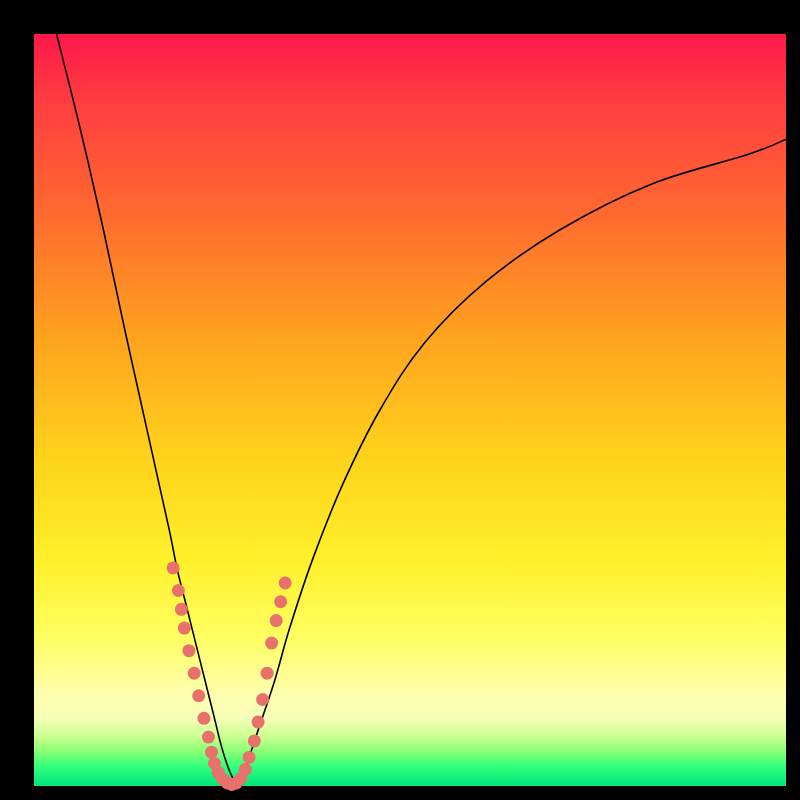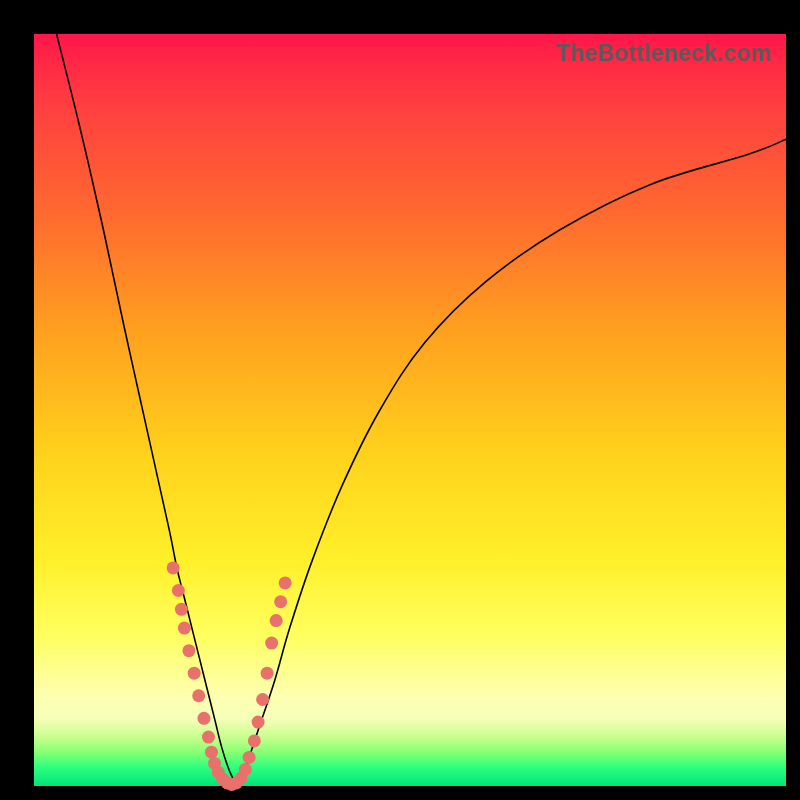--- a/index.html
+++ b/index.html
@@ -67,21 +67,20 @@
   .dot {
     fill: #e9716b;
     stroke: none;
   }
 </style>
 </head>
 <body>
 
 <div class="stage">
   <div class="plot-area">
-    <div class="watermark">TheBottleneck.com</div>
 
     <svg class="curves" viewBox="0 0 752 752" preserveAspectRatio="none">
       <path id="left-curve" class="curve" d="M 22.56 0 C 26.6208 16.2432, 36.998400000000004 56.40000000000001, 45.12 90.24000000000001 C 53.24159999999999 124.08000000000001, 59.55839999999999 151.4528, 67.67999999999999 188 C 75.8016 224.5472, 83.472 262.14720000000005, 90.24 293.28000000000003 C 97.008 324.4128, 99.86560000000001 336.5952, 105.28000000000002 360.96 C 110.69440000000002 385.3248, 114.9056 404.2752, 120.32000000000001 428.64 C 125.73440000000001 453.0048, 131.29919999999998 477.3696, 135.35999999999999 496.32 C 139.42079999999999 515.2704, 140.1728 521.7376, 142.88 533.9200000000001 C 145.5872 546.1024000000001, 147.6928 553.1712, 150.4 564 C 153.1072 574.8288, 155.2128 583.2512, 157.92 594.08 C 160.6272 604.9088, 162.7328 613.3312, 165.44 624.16 C 168.1472 634.9888, 170.2528 643.4112, 172.96 654.24 C 175.6672 665.0688, 177.7728 673.4912, 180.48 684.32 C 183.1872 695.1488, 185.2928 704.9248, 188 714.4 C 190.7072 723.8752, 192.8128 730.192, 195.52 736.96 C 198.2272 743.7280000000001, 201.68640000000002 749.2928, 203.04000000000002 752"></path>
       <path id="right-curve" class="curve" d="M 203.04000000000002 752 C 204.39360000000002 749.2928, 207.85280000000003 743.7280000000001, 210.56000000000003 736.96 C 213.26720000000003 730.192, 215.37279999999998 722.5216, 218.07999999999998 714.4 C 220.78719999999998 706.2783999999999, 221.5392 704.0224000000001, 225.6 691.84 C 229.6608 679.6576, 235.22560000000001 664.3168000000001, 240.64000000000001 646.72 C 246.05440000000002 629.1232, 248.912 615.7376, 255.68 594.08 C 262.448 572.4224, 268.76480000000004 552.1184, 278.24 526.4 C 287.7152 500.68159999999995, 296.1376 478.272, 308.32 451.2 C 320.50239999999997 424.128, 331.0304 401.7184, 345.92 376 C 360.80960000000005 350.2816, 372.0896 331.3312000000001, 391.04 308.32000000000005 C 409.9904 285.3088, 426.8352 268.464, 451.2 248.15999999999997 C 475.5648 227.85599999999997, 496.6208 213.11679999999998, 526.4 195.51999999999998 C 556.1791999999999 177.92319999999998, 582.8 163.93599999999998, 616.64 150.39999999999998 C 650.48 136.86399999999998, 690.0352 128.44160000000005, 714.4 120.32000000000005 C 738.7647999999999 112.19840000000005, 745.232 107.98719999999999, 752 105.27999999999997"></path>
       <g id="dots">
           <circle cx="139.12" cy="533.9200000000001" r="6.5" class="dot" fill="#e9716b"></circle>
           <circle cx="144.38400000000001" cy="556.48" r="6.5" class="dot" fill="#e9716b"></circle>
           <circle cx="147.392" cy="575.28" r="6.5" class="dot" fill="#e9716b"></circle>
           <circle cx="150.4" cy="594.08" r="6.5" class="dot" fill="#e9716b"></circle>
           <circle cx="154.912" cy="616.64" r="6.5" class="dot" fill="#e9716b"></circle>

